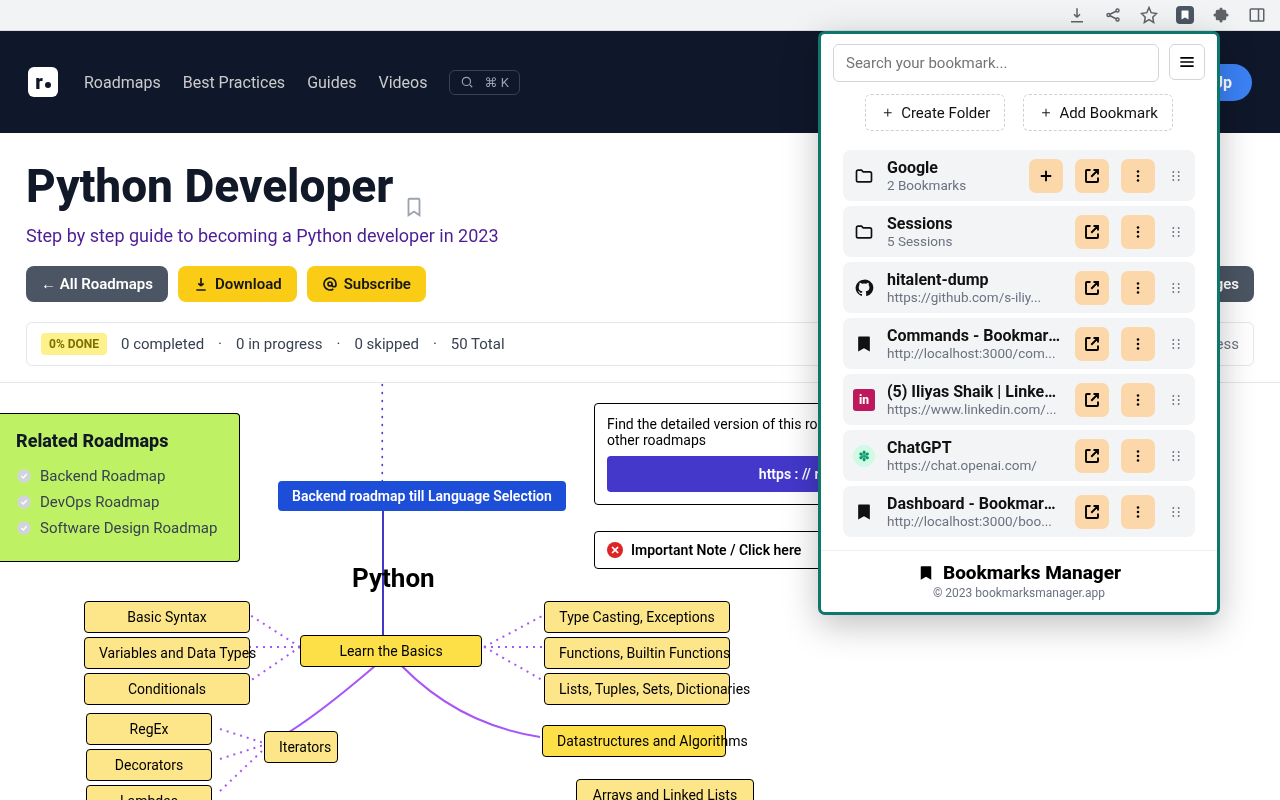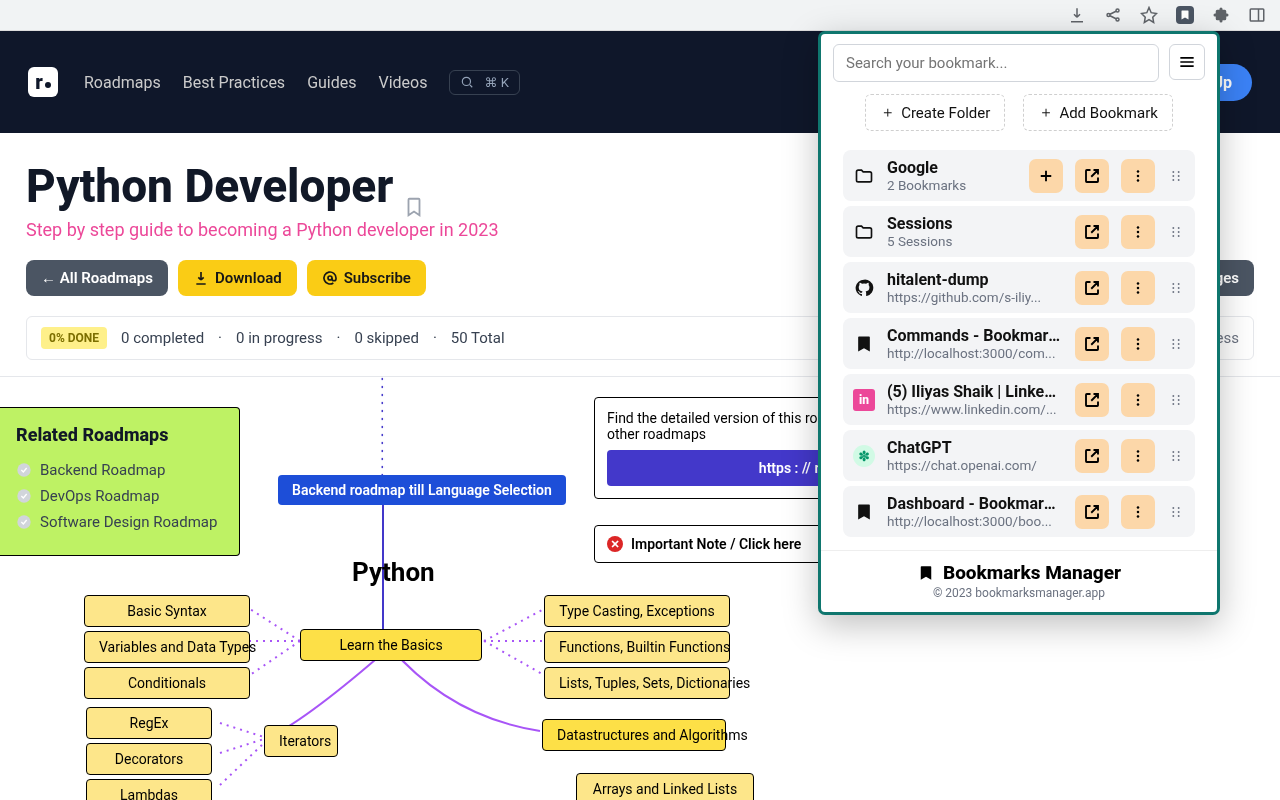--- a/index.html
+++ b/index.html
@@ -15,21 +15,21 @@
  .navlinks{display:flex;gap:22px;font-size:16px}
  .navlinks a{color:#cbcbcb;cursor:pointer}
  .searchbox{border:1px solid #374151;border-radius:6px;padding:4px 10px;font-size:13px;color:#94a3b8;display:flex;gap:10px;align-items:center;margin-left:-4px}
  .spacer{flex:1}
  .login{color:#cbd5e1}
  .signup{background:#3b82f6;color:#fff;font-weight:700;padding:9px 20px;border-radius:999px;font-size:16px}
  
  .page{padding:26px 26px 0 26px}
  h1{font-size:46px;font-weight:800;color:#111827;display:flex;align-items:center;gap:10px}
  .bm-icn{width:22px;height:22px;color:#9ca3af}
- .sub{color:#ec4899;font-size:18px;margin-top:6px}
+ .sub{color:#4c1d95;font-size:18px;margin-top:12px}
  .btnrow{display:flex;gap:10px;margin-top:20px;flex-wrap:wrap;align-items:center}
  .pill{display:flex;align-items:center;gap:6px;border-radius:8px;font-size:15px;font-weight:600;padding:9px 15px}
  .pill.grey{background:#4b5563;color:#fff}
  .pill.yellow{background:#facc15;color:#171717}
  .btnrow-right{margin-left:auto;display:flex;gap:10px}
  
  .progress{border:1px solid #e5e7eb;border-radius:6px;margin:20px 26px 0 26px;padding:10px 14px;font-size:15px;color:#374151;display:flex;align-items:center;gap:14px}
  .done-badge{background:#fef08a;color:#7c6f00;font-weight:700;font-size:12px;padding:4px 8px;border-radius:4px}
  .progress .spacer2{flex:1}
  .track{color:#6b7280;display:flex;align-items:center;gap:6px}
@@ -59,21 +59,21 @@
  .item{background:#f3f4f6;border-radius:8px;padding:8px 10px;margin:5px 0;display:flex;align-items:center;gap:12px}
  .item .iconbox{width:22px;height:22px;display:flex;align-items:center;justify-content:center;color:#111}
  .item .txt{flex:1;min-width:0}
  .item .txt .ttl{font-size:16px;font-weight:700;color:#111;white-space:nowrap;overflow:hidden;text-overflow:ellipsis}
  .item .txt .sub2{font-size:13.5px;color:#6b7280;white-space:nowrap;overflow:hidden;text-overflow:ellipsis}
  .chip{width:34px;height:34px;border-radius:7px;background:#fcd7a9;display:flex;align-items:center;justify-content:center}
  .drag{color:#6b7280;display:flex;align-items:center;justify-content:center;width:18px}
  .footer{text-align:center;padding:10px 0 12px;border-top:1px solid #eee}
  .footer .brand{font-size:19px;font-weight:800;display:flex;align-items:center;justify-content:center;gap:8px}
  .footer .cc{font-size:12px;color:#6b7280;margin-top:2px}
- .linkedin{width:22px;height:22px;background:#ec4899;color:#fff;font-size:12px;font-weight:800;border-radius:3px;display:flex;align-items:center;justify-content:center}
+ .linkedin{width:22px;height:22px;background:#be185d;color:#fff;font-size:12px;font-weight:800;border-radius:3px;display:flex;align-items:center;justify-content:center}
  .chatgpt{width:22px;height:22px;border-radius:50%;display:flex;align-items:center;justify-content:center;background:#d1fae5;color:#059669;font-size:14px}
 </style>
 </head>
 <body>
 
 <div class="chrome">
   <span class="icn">
       <svg viewBox="0 0 24 24" width="18" height="18" fill="none" stroke="currentColor" stroke-width="2">
         <path d="M12 3v12m0 0l-4-4m4 4l4-4M4 21h16"></path>
       </svg>

